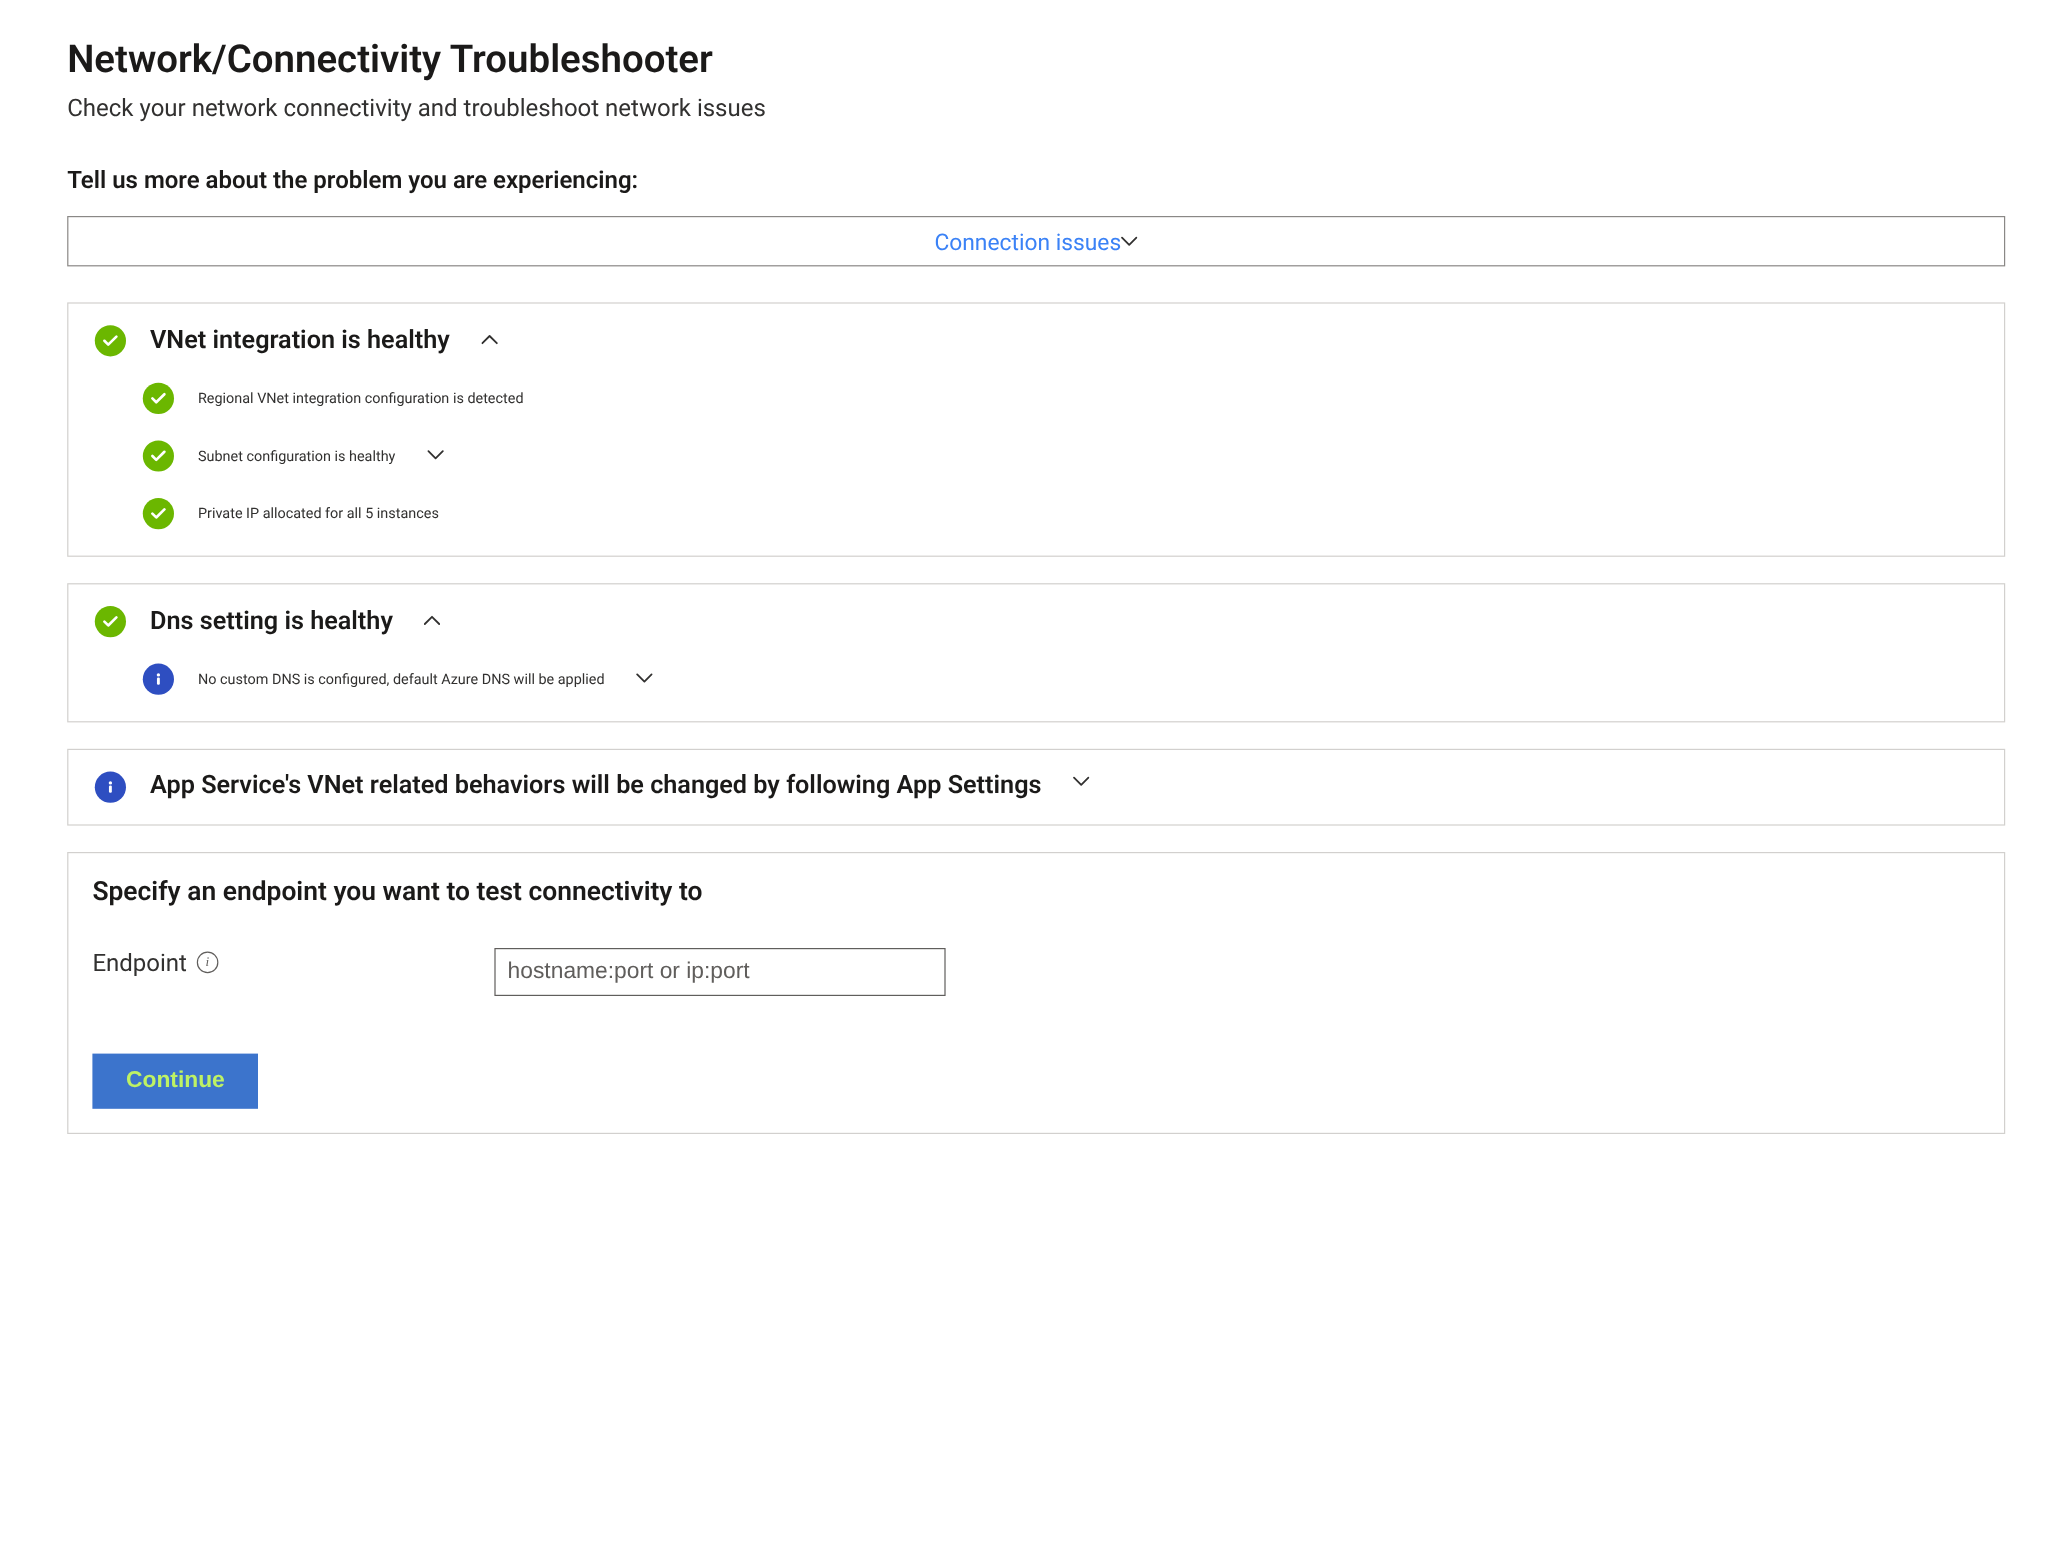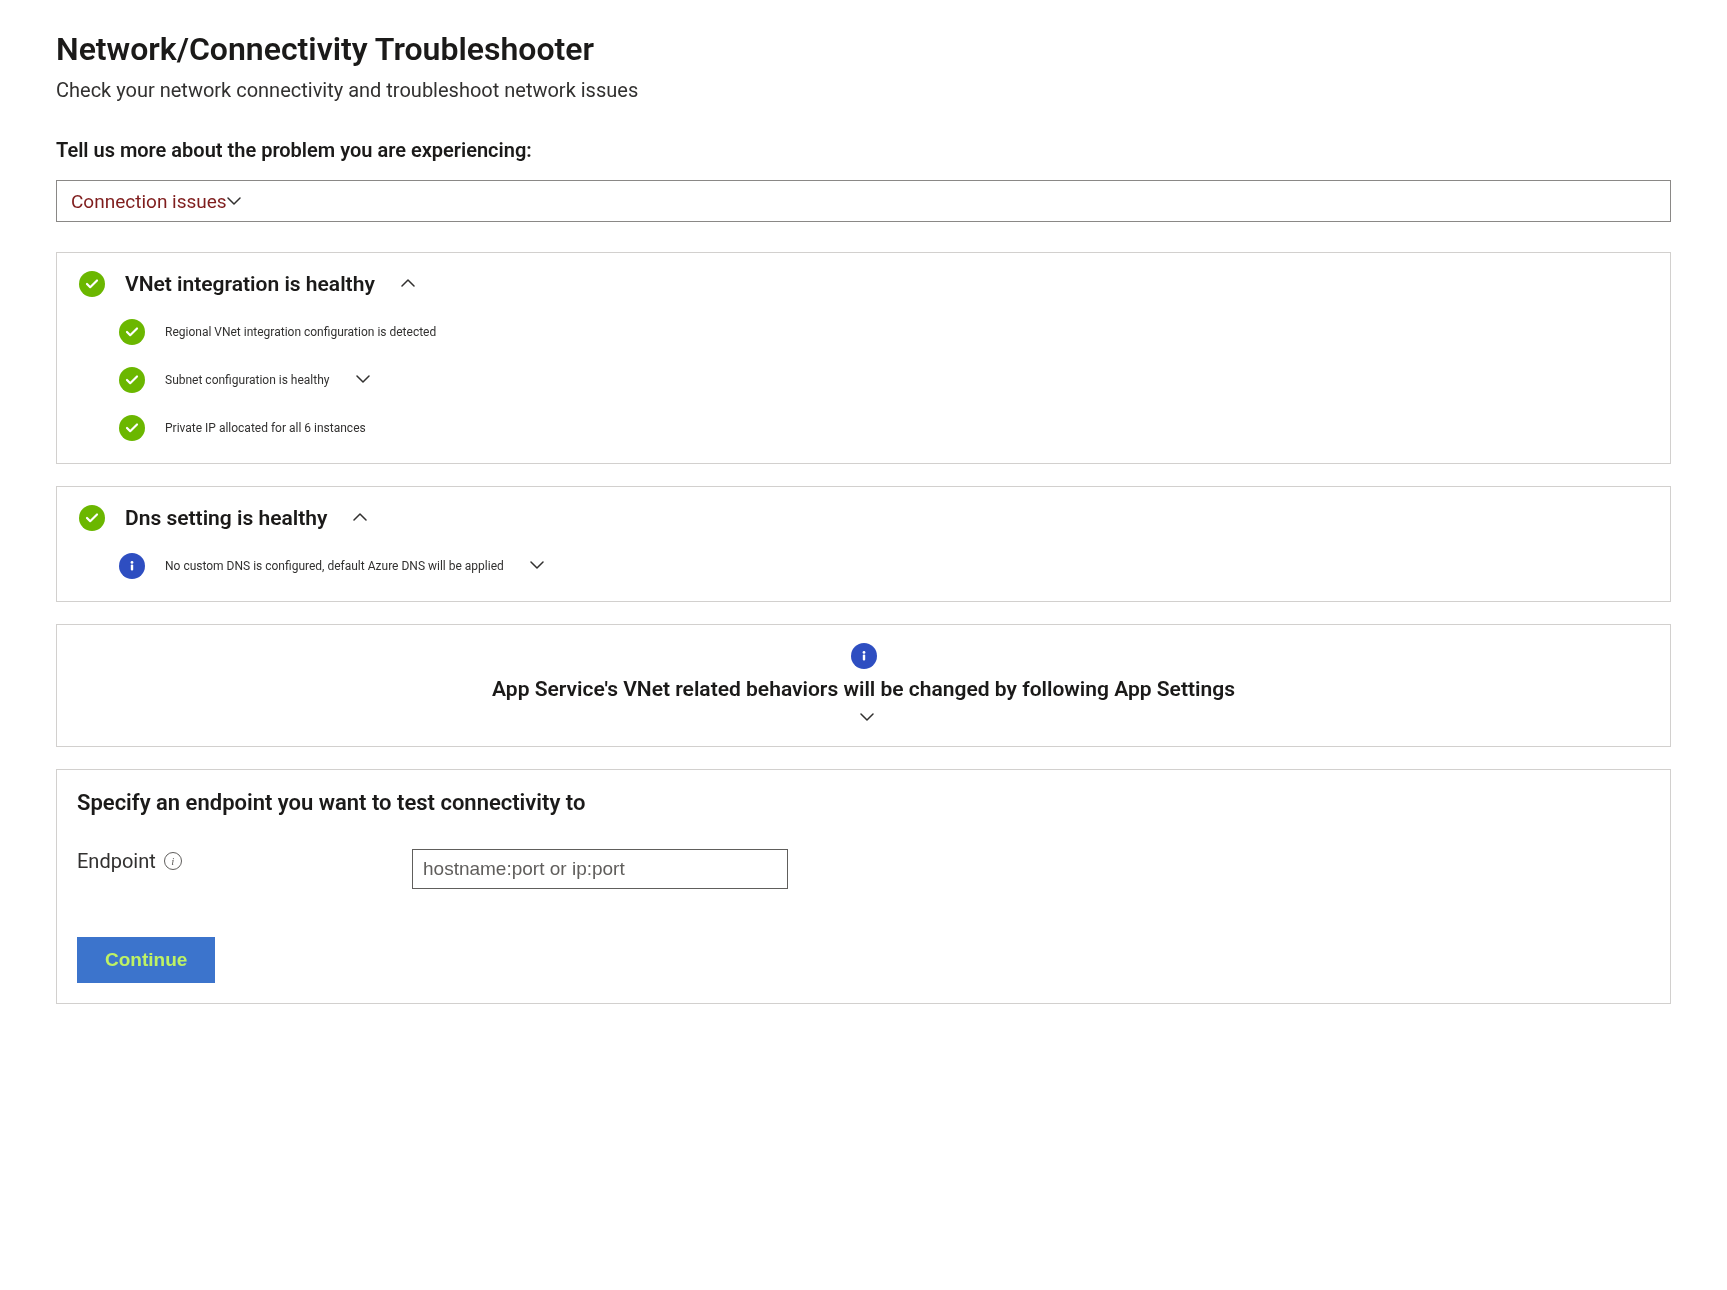--- a/index.html
+++ b/index.html
@@ -31,24 +31,24 @@
       width: 100%;
       margin-bottom: 30px;
     }
     .select-box {
       width: 100%;
       height: 42px;
       border: 1px solid #8a8886;
       background: #ffffff;
       padding: 0 14px;
       font-size: 19px;
-      color: #7f1d1d;
-      display: flex;
-      align-items: center;
-      justify-content: flex-start;
+      color: #3b82f6;
+      display: flex;
+      align-items: center;
+      justify-content: center;
       cursor: pointer;
     }
     .chevron-down {
       width: 14px;
       height: 14px;
       flex-shrink: 0;
     }
     .chevron-up {
       width: 14px;
       height: 14px;
@@ -97,23 +97,22 @@
       font-size: 12px;
       color: #323130;
     }
     .panel-simple {
       border: 1px solid #d2d0ce;
       padding: 18px 22px;
       margin-bottom: 22px;
     }
     .panel-simple .row {
       display: flex;
-      align-items: center;
-      gap: 8px;
-      flex-direction: column;
+      align-items: flex-start;
+      gap: 20px;
     }
     .endpoint-panel {
       border: 1px solid #d2d0ce;
       padding: 20px;
     }
     .endpoint-title {
       font-size: 22px;
       font-weight: 600;
       margin-bottom: 34px;
       color: #1b1a19;
@@ -222,21 +221,21 @@
             <path d="M1 4l6 6 6-6" stroke="#323130" stroke-width="1.5" fill="none" stroke-linecap="round" stroke-linejoin="round"></path>
           </svg>
       </span>
     </div>
     <div class="child-row">
       <span class="icon-badge success">
         <svg width="14" height="14" viewBox="0 0 14 14">
             <path d="M2 7l3.2 3.2L12 3.5" stroke="#ffffff" stroke-width="2.2" fill="none" stroke-linecap="round" stroke-linejoin="round"></path>
           </svg>
       </span>
-      <span class="child-row-text">Private IP allocated for all 6 instances</span>
+      <span class="child-row-text">Private IP allocated for all 5 instances</span>
     </div>
   </div>
 </div>
 
 <div class="panel">
   <div class="panel-header">
     <span class="icon-badge success">
       <svg width="14" height="14" viewBox="0 0 14 14">
           <path d="M2 7l3.2 3.2L12 3.5" stroke="#ffffff" stroke-width="2.2" fill="none" stroke-linecap="round" stroke-linejoin="round"></path>
         </svg>

